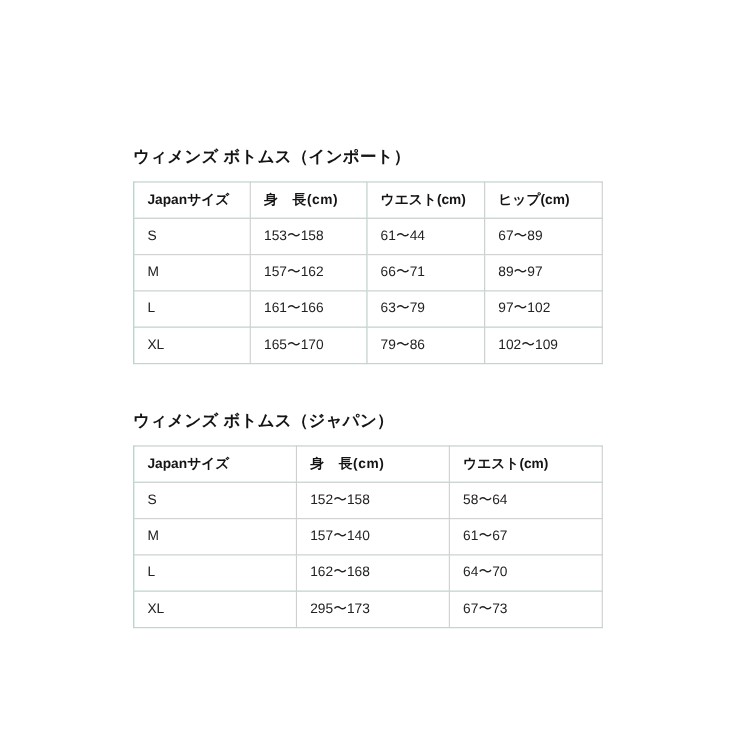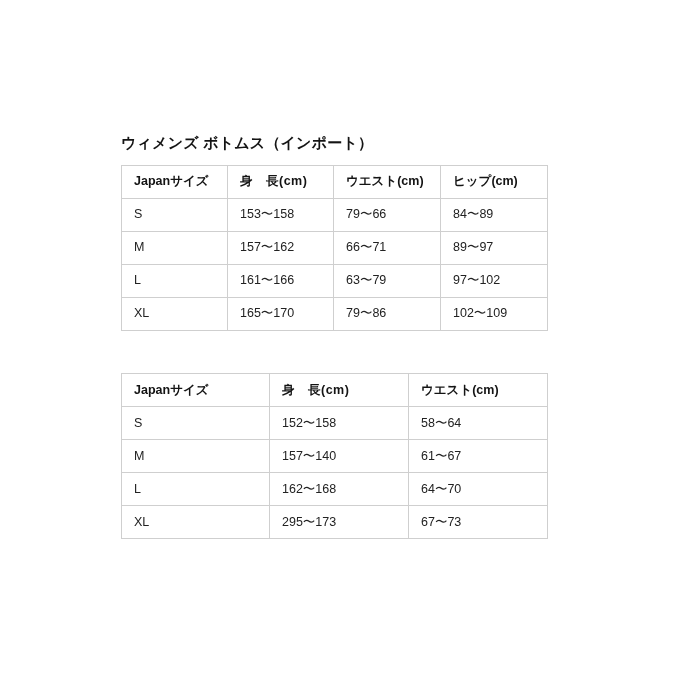--- a/index.html
+++ b/index.html
@@ -98,22 +98,22 @@
           <th>Japanサイズ</th>
           <th class="wide-space">身　長(cm)</th>
           <th>ウエスト(cm)</th>
           <th>ヒップ(cm)</th>
         </tr>
       </thead>
       <tbody>
         <tr>
           <td>S</td>
           <td>153〜158</td>
-          <td>79〜66</td>
-          <td>84〜89</td>
+          <td>61〜44</td>
+          <td>67〜89</td>
         </tr>
         <tr>
           <td>M</td>
           <td>157〜162</td>
           <td>66〜71</td>
           <td>89〜97</td>
         </tr>
         <tr>
           <td>L</td>
           <td>161〜166</td>
@@ -124,20 +124,21 @@
           <td>XL</td>
           <td>165〜170</td>
           <td>79〜86</td>
           <td>102〜109</td>
         </tr>
       </tbody>
     </table>
   </div>
 
   <div class="section" id="section-japan">
+    <h2 class="section-title">ウィメンズ ボトムス（ジャパン）</h2>
     <table class="size-table" id="table-japan">
       <colgroup>
         <col class="c0">
           <col class="c1">
           <col class="c2">
       </colgroup>
       <thead>
         <tr>
           <th>Japanサイズ</th>
           <th class="wide-space">身　長(cm)</th>

